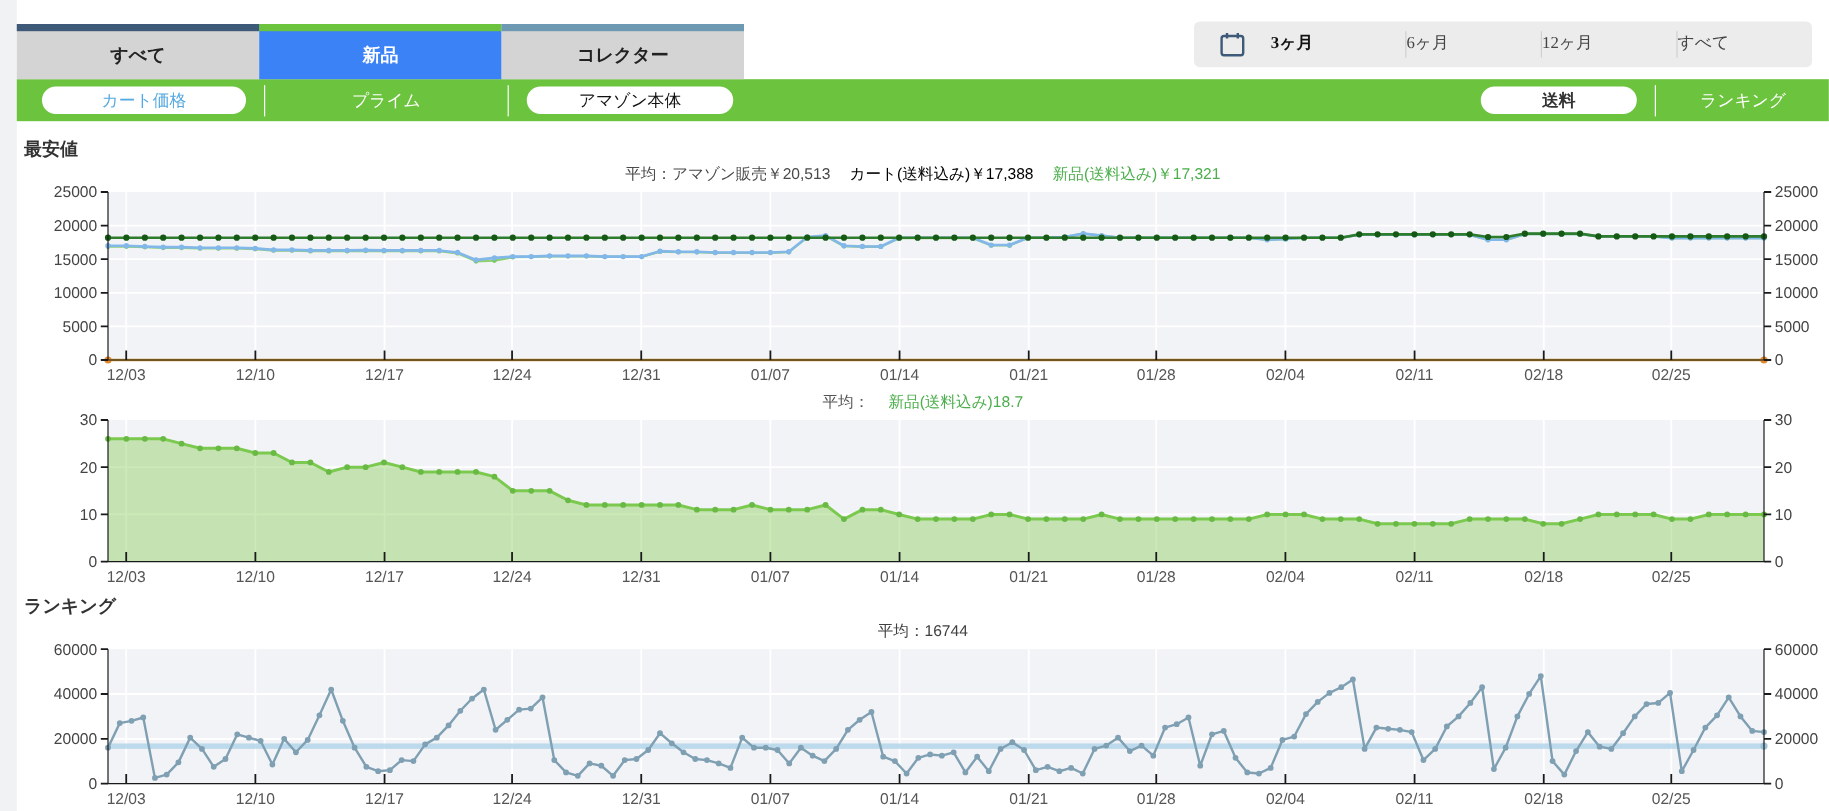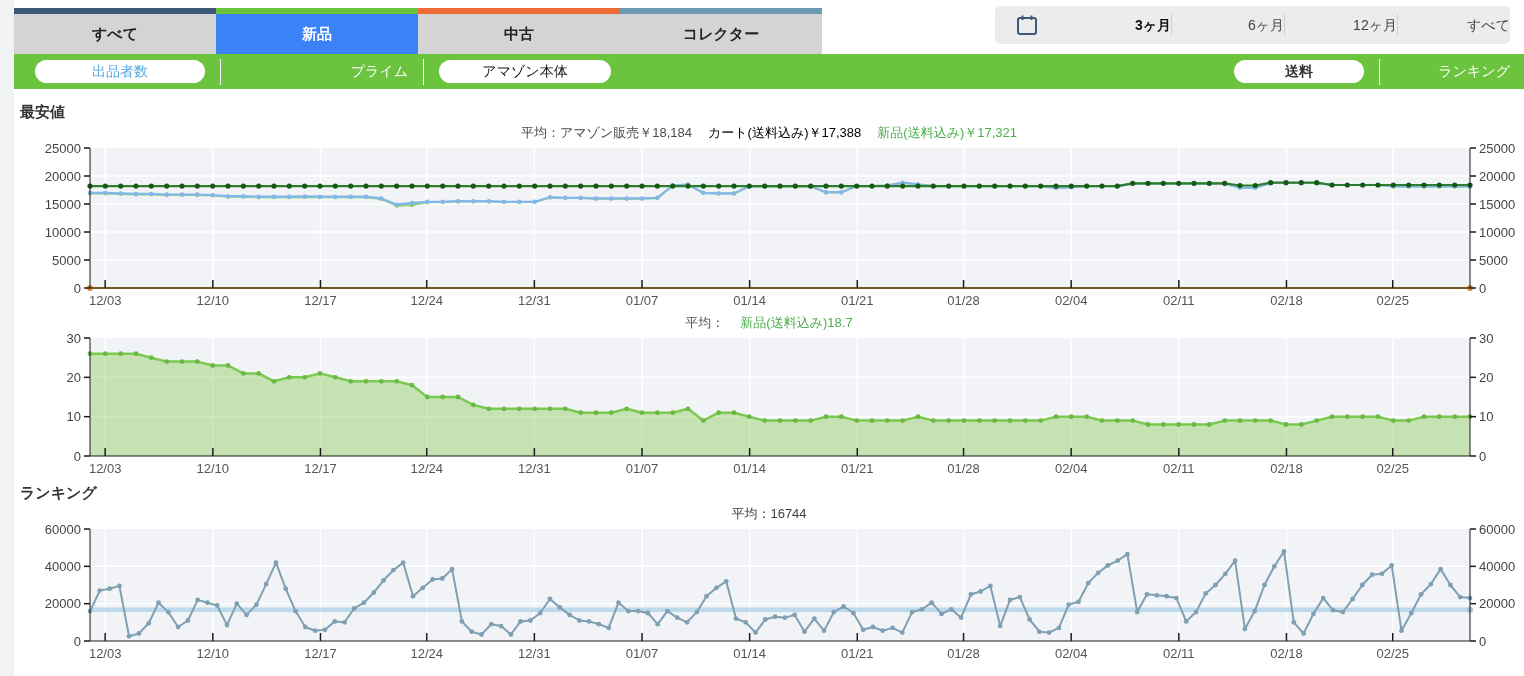--- a/index.html
+++ b/index.html
@@ -2,48 +2,48 @@
 <html><head>
 <meta charset="utf-8">
 <style>
   * { margin:0; padding:0; box-sizing:border-box; }
   html,body { width:1524px; height:676px; background:#fff;
     font-family:"Liberation Sans","DejaVu Sans",sans-serif; overflow:hidden; }
   #left-strip { position:absolute; left:0; top:0; width:14px; height:676px; background:#f1f2f4; }
   #page { position:absolute; left:14px; top:0; width:1510px; }
 
   
-  .toprow { display:flex; align-items:flex-start; padding-top:8px; }
+  .toprow { display:flex; align-items:flex-start; padding-top:20px; }
   .tabs { display:flex; width:811px; }
   .tab { width:202px; height:46px; background:#d4d4d4; border-top:6px solid #999;
     display:flex; align-items:center; justify-content:center;
     font-size:15px; font-weight:bold; color:#222; cursor:pointer; }
   .tab.t-all { border-top-color:#3e5a78; }
   .tab.t-new { border-top-color:#6cc33d; background:#3b82f6; color:#fff;font-family:Liberation Mono, monospace; }
   .tab.t-used { border-top-color:#ee6b35; }
   .tab.t-collector { border-top-color:#6d99b2; }
 
   .time-range { margin-left:auto; margin-right:14px; width:515px; height:38px; background:#ececec;
     border-radius:5px; display:flex; align-items:center; margin-top:-2px; }
   .tr-icon { width:64px; display:flex; align-items:center; justify-content:center; cursor:pointer; }
-  .tr-opt { flex:1; text-align:right; font-size:14px; color:#444; cursor:pointer;
-    height:22px; line-height:22px; border-left:1px solid #d0d0d0; }
+  .tr-opt { flex:1; text-align:left; font-size:14px; color:#444; cursor:pointer;
+    height:22px; line-height:22px; border-left:1px solid #d0d0d0;font-family:Liberation Serif, serif; }
   .tr-opt.first { border-left:none; }
   .tr-opt.active { font-weight:bold; color:#111; }
 
   
   .greenbar { height:35px; background:#6cc33d; display:flex; align-items:center; }
   .gb-left { display:flex; align-items:center; width:620px; }
   .gb-right { margin-left:auto; display:flex; align-items:center; }
   .pill { background:#fff; border-radius:12px; height:23px; line-height:23px;
     text-align:center; font-size:14px; cursor:pointer; }
   .pill.cart { width:170px; margin-left:21px; color:#55a8e0; }
   .pill.amazonbody { width:172px; color:#111; font-weight:normal; }
   .pill.shipping { width:130px; color:#333; font-weight:bold; }
-  .gb-text { color:#fff; font-size:14px; cursor:pointer; text-align:right; }
+  .gb-text { color:#fff; font-size:14px; cursor:pointer; text-align:center; }
   .gb-text.prime { width:172px; }
   .gb-text.expand { width:115px; margin-right:14px; }
   .gb-div { width:1px; height:26px; background:#fff; margin:0 15px; }
 
   
   #charts { padding-top:10px; }
   .chart-block { margin-bottom:2px; }
   .chart-title { font-size:15px; font-weight:bold; color:#333; margin:4px 12px 2px 6px; }
   .chart-avg { text-align:center; font-size:13px; height:18px; }
   .chart-avg span { margin:0 8px; }
@@ -56,23 +56,20 @@
 <div id="page">
 
   <div class="toprow">
     <div class="tabs">
       <div class="tab t-all">
           <span>すべて</span>
         </div>
       <div class="tab t-new">
           <span>新品</span>
         </div>
-      <div class="tab t-used">
-          <span>中古</span>
-        </div>
       <div class="tab t-collector">
           <span>コレクター</span>
         </div>
     </div>
     <div class="time-range">
       <div class="tr-icon">
         <svg width="24" height="24" viewBox="0 0 24 24">
             <g fill="none" stroke="#3e5a78" stroke-width="2">
               <rect x="3" y="5" width="18" height="16" rx="2"></rect>
               <line x1="7.5" y1="2.5" x2="7.5" y2="7"></line>
@@ -82,37 +79,37 @@
       </div>
       <div class="tr-opt first active">3ヶ月</div>
       <div class="tr-opt">6ヶ月</div>
       <div class="tr-opt">12ヶ月</div>
       <div class="tr-opt">すべて</div>
     </div>
   </div>
 
   <div class="greenbar">
     <div class="gb-left">
-      <div class="pill cart">出品者数</div>
+      <div class="pill cart">カート価格</div>
       <div class="gb-div"></div>
       <div class="gb-text prime">プライム</div>
       <div class="gb-div"></div>
       <div class="pill amazonbody">アマゾン本体</div>
     </div>
     <div class="gb-right">
       <div class="pill shipping">送料</div>
       <div class="gb-div"></div>
       <div class="gb-text expand">ランキング</div>
     </div>
   </div>
 
   <div id="charts">
       <div class="chart-block">
         <div class="chart-title">最安値</div>
-        <div class="chart-avg"><span style="color: rgb(74, 74, 74);">平均：アマゾン販売￥18,184</span><span style="color: #000000;">カート(送料込み)￥17,388</span><span style="color: rgb(76, 174, 76);">新品(送料込み)￥17,321</span></div>
+        <div class="chart-avg"><span style="color: rgb(74, 74, 74);">平均：アマゾン販売￥20,513</span><span style="color: #000000;">カート(送料込み)￥17,388</span><span style="color: rgb(76, 174, 76);">新品(送料込み)￥17,321</span></div>
         <svg width="1510" height="170">
           <rect x="76" y="6" width="1380" height="140" fill="#f2f3f6"></rect>
           <line x1="76" y1="118" x2="1456" y2="118" stroke="#ffffff" stroke-width="1.5"></line>
           <line x1="76" y1="90" x2="1456" y2="90" stroke="#ffffff" stroke-width="1.5"></line>
           <line x1="76" y1="62" x2="1456" y2="62" stroke="#ffffff" stroke-width="1.5"></line>
           <line x1="76" y1="33.99999999999999" x2="1456" y2="33.99999999999999" stroke="#ffffff" stroke-width="1.5"></line>
           <line x1="91.18" y1="6" x2="91.18" y2="146" stroke="#ffffff" stroke-width="1.5"></line>
           <line x1="198.82" y1="6" x2="198.82" y2="146" stroke="#ffffff" stroke-width="1.5"></line>
           <line x1="306.46000000000004" y1="6" x2="306.46000000000004" y2="146" stroke="#ffffff" stroke-width="1.5"></line>
           <line x1="412.71999999999997" y1="6" x2="412.71999999999997" y2="146" stroke="#ffffff" stroke-width="1.5"></line>

